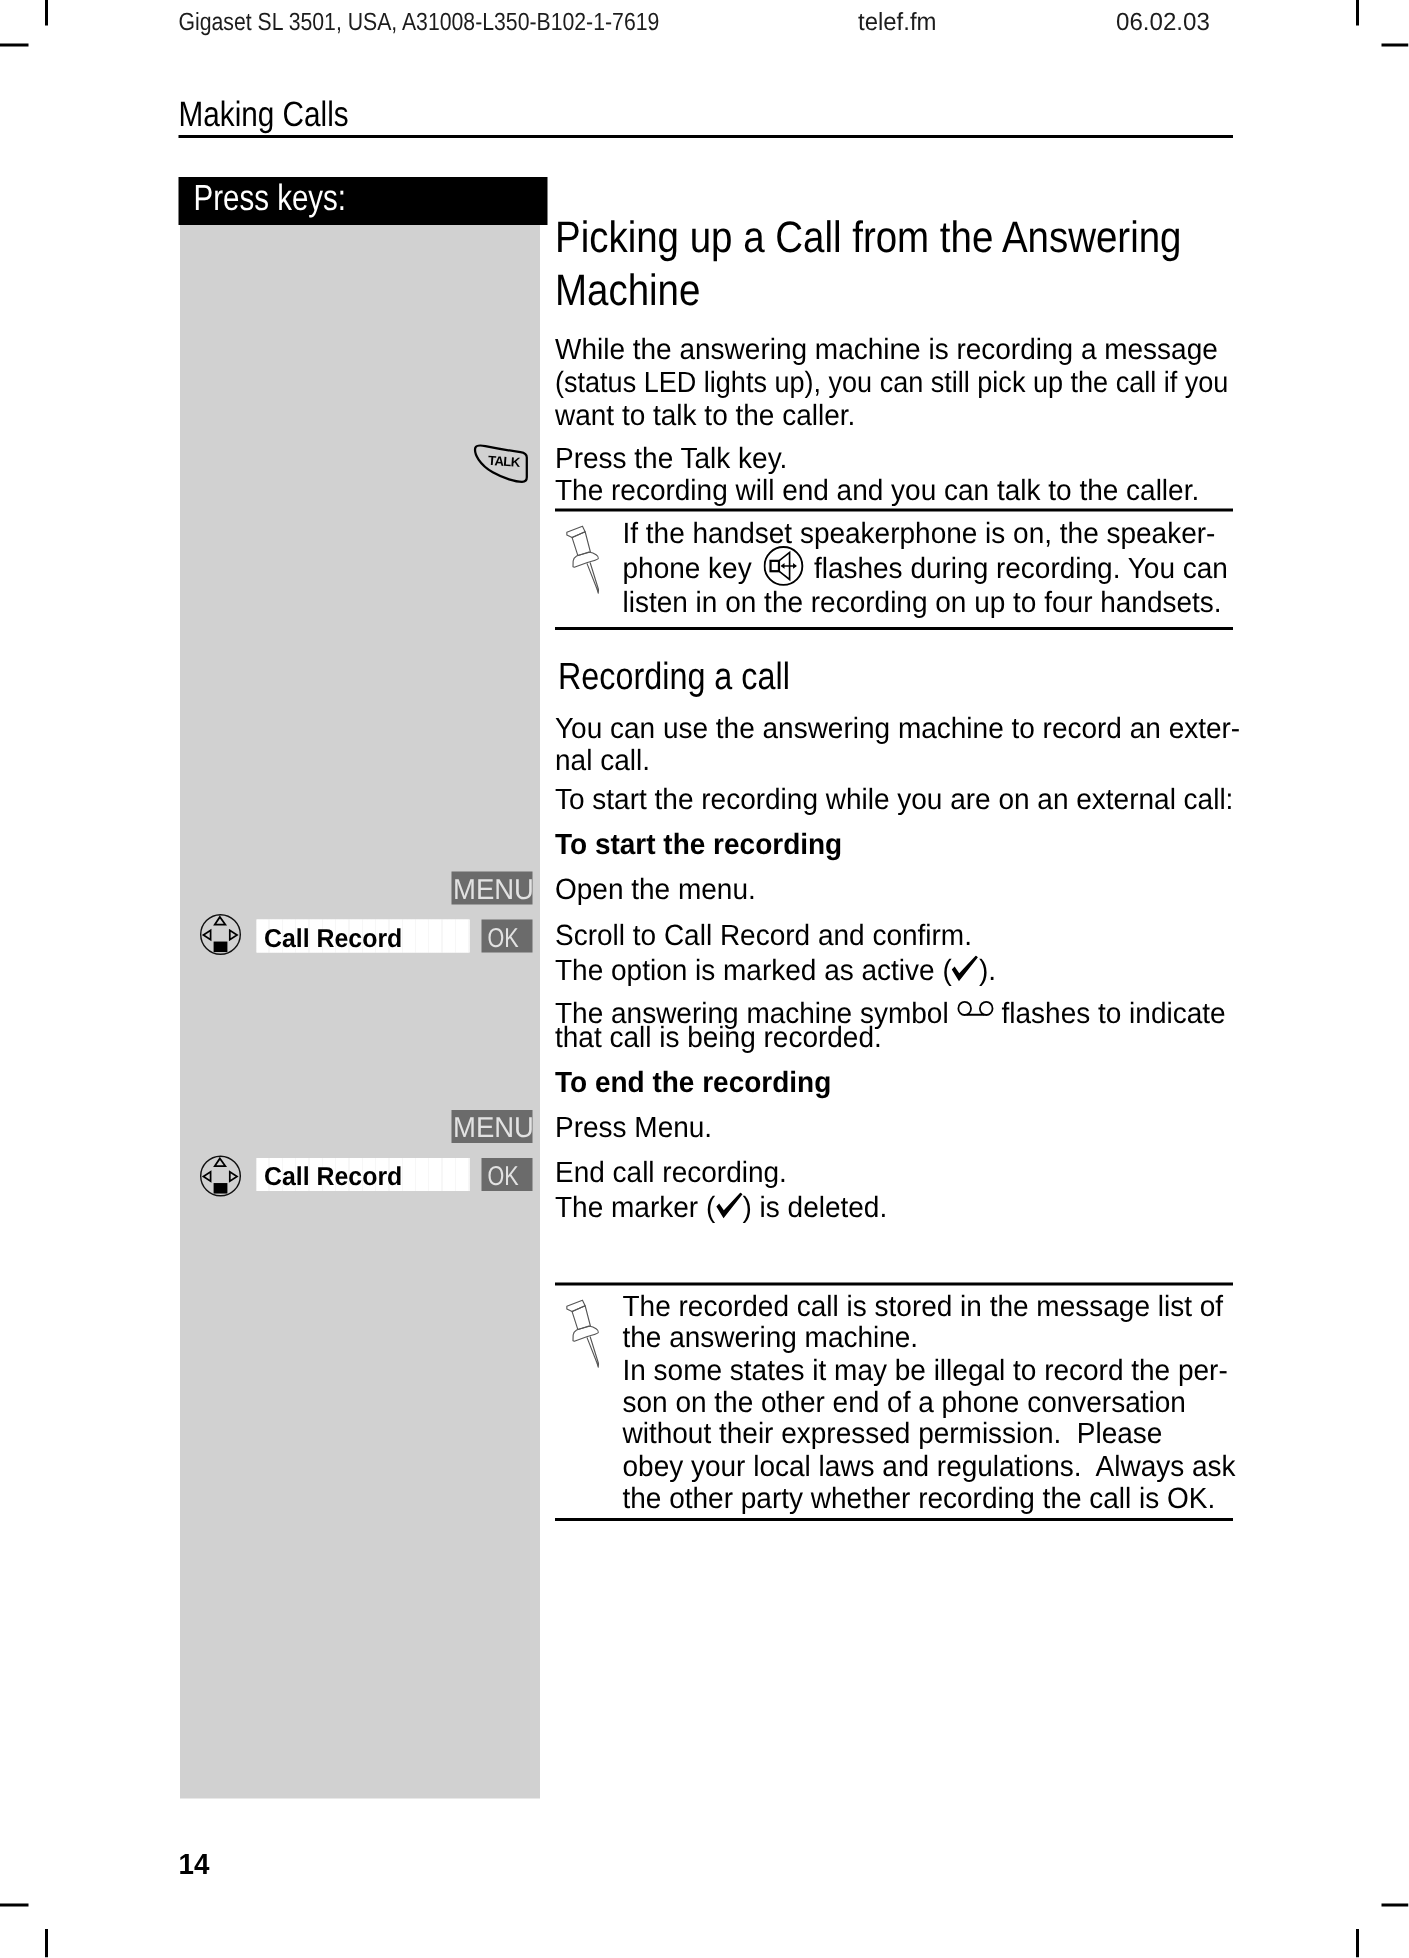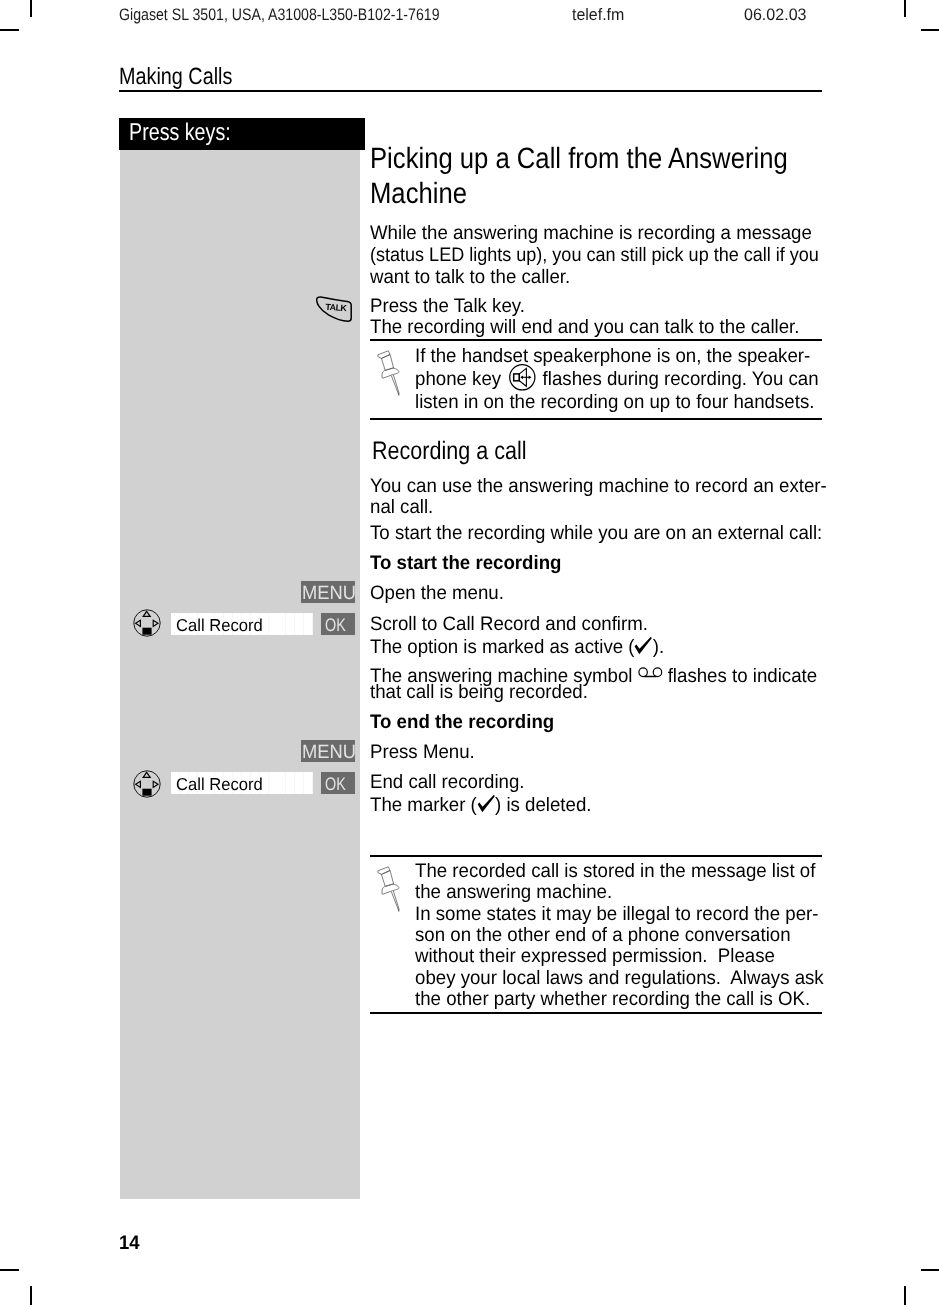--- a/index.html
+++ b/index.html
@@ -31,21 +31,21 @@
 
   .rule{position:absolute;left:370px;width:452px;height:2.0px;background:#000;}
 
   .ntxt{position:absolute;left:414.8px;font-size:19.5px;line-height:24.3px;white-space:pre;
         transform:scaleX(.957);transform-origin:left top;}
 
   .badge{position:absolute;background:#6b6b6b;color:#e2e2e2;
          font-size:19.2px;line-height:1;white-space:nowrap;text-decoration:underline;}
   .lcd{position:absolute;background:#fff;
        background-image:repeating-linear-gradient(to right,
-          #fff 0, #fff 8.0px, #f7f7f7 8.0px, #f7f7f7 8.87px);}
+          #fff 0, #fff 8.0px, #f7f7f7 8.0px, #f7f7f7 8.87px);font-weight:bold;}
 
   .pagenum{position:absolute;left:119px;top:1232px;font-size:19.5px;font-weight:700;
            transform:scaleX(.95);transform-origin:left top;}
 
   .ic{position:absolute;}
   .ici{display:inline-block;}
 </style>
 </head>
 <body>
 

